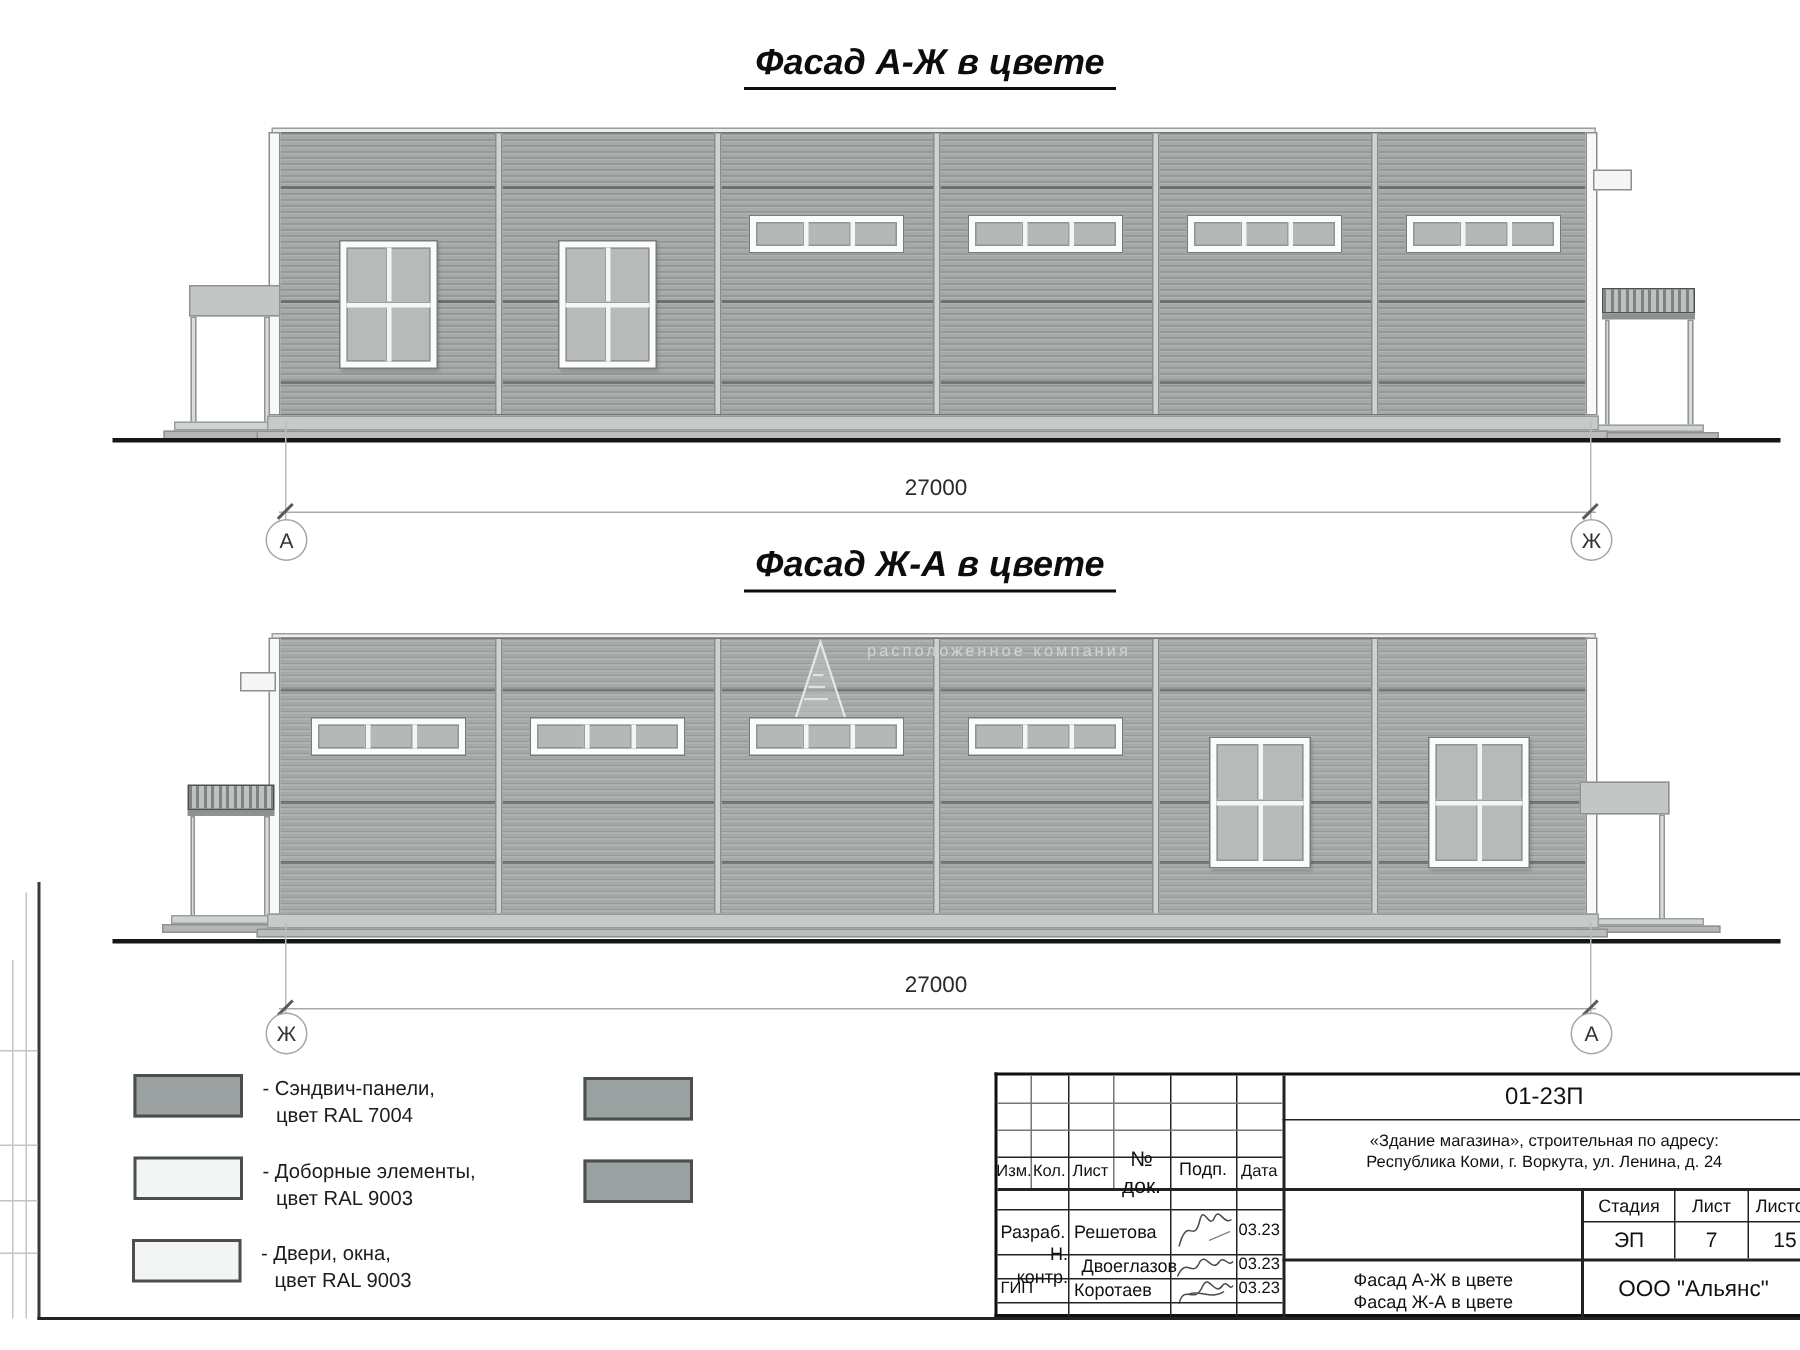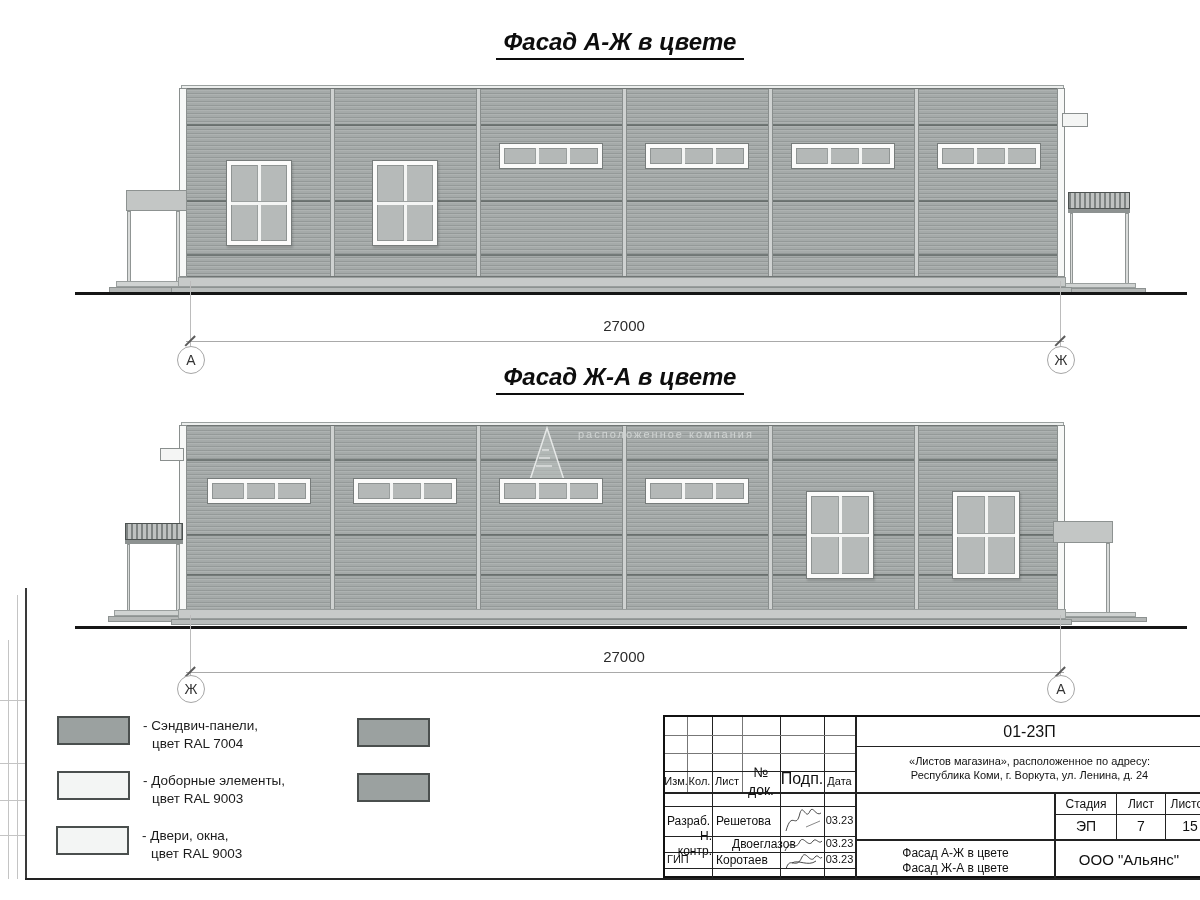--- a/index.html
+++ b/index.html
@@ -43,21 +43,21 @@
   .tick{width:14px;height:1.5px;background:#5a5a5a;transform:rotate(-45deg);}
   .dimlabel{position:absolute;text-align:center;font-size:15px;color:#2c2c2c;}
   .axis{position:absolute;width:26px;height:26px;border-radius:50%;border:1px solid #a6a6a6;
         background:#fff;display:flex;align-items:center;justify-content:center;font-size:14px;color:#333;}
   
   .watermark{position:absolute;display:flex;gap:12px;align-items:flex-start;pointer-events:none;}
   .wm-name{font-size:34px;font-weight:bold;letter-spacing:3px;color:rgba(116,123,121,.65);
            text-shadow:0 1px 0 rgba(235,237,236,.5);line-height:36px;}
   .wm-sub{font-size:11px;letter-spacing:2px;color:rgba(215,219,217,.85);margin-top:2px;}
   
-  .lg-item{position:absolute;display:flex;gap:13px;}
+  .lg-item{position:absolute;display:flex;gap:13px;margin-left:32px;}
   .lg-swatch{width:73px;height:29px;border:2px solid #4a4f4e;box-sizing:border-box;flex:0 0 auto;}
   .lg-text{font-size:13.5px;color:#1c1c1c;line-height:18px;padding-top:1px;}
   .lg-text .ind{padding-left:9px;}
   
   #tb{position:absolute;left:663px;top:715px;width:537px;height:163px;
       border-top:2px solid #111;border-left:2px solid #111;border-bottom:2px solid #111;box-sizing:border-box;}
   .tbl{position:absolute;background:#222;}
   .tbl.faint{background:#777;}
   .tbc{position:absolute;display:flex;align-items:center;justify-content:center;text-align:center;
        color:#111;line-height:1.25;}
@@ -296,47 +296,47 @@
     <div class="tbl" style="left:0;top:135px;width:190px;height:1px"></div>
     <div class="tbl" style="left:0;top:151px;width:190px;height:1px"></div>
     <div class="tbl" style="left:190px;top:29px;width:347px;height:1px"></div>
     <div class="tbl" style="left:389px;top:97px;width:148px;height:1px"></div>
     <div class="tbl" style="left:190px;top:122px;width:347px;height:2px"></div>
 
     <div class="tbc" style="left:0;top:54px;width:22px;height:21px;font-size:11px">Изм.</div>
     <div class="tbc" style="left:22px;top:54px;width:25px;height:21px;font-size:11px">Кол.</div>
     <div class="tbc" style="left:47px;top:54px;width:30px;height:21px;font-size:11px">Лист</div>
     <div class="tbc" style="left:77px;top:54px;width:38px;height:21px;font-size:14px">№ док.</div>
-    <div class="tbc" style="left:115px;top:54px;width:44px;height:16px;font-size:16px">Подп.</div>
+    <div class="tbc" style="left:115px;top:54px;width:44px;height:16px;font-size:12px">Подп.</div>
     <div class="tbc" style="left:159px;top:54px;width:31px;height:21px;font-size:11px">Дата</div>
 
     <div class="tbc" style="left:2px;top:89px;width:45px;height:30px;font-size:12px;justify-content:flex-start;text-align:left">Разраб.</div>
     <div class="tbc" style="left:49px;top:89px;width:66px;height:30px;font-size:12px;justify-content:flex-start;text-align:left;padding-left:2px">Решетова</div>
     <div class="tbc" style="left:159px;top:89px;width:31px;height:30px;font-size:11px">03.23</div>
     <div class="tbc" style="left:2px;top:119px;width:45px;height:16px;font-size:12px;justify-content:flex-start;text-align:right">Н. контр.</div>
-    <div class="tbc" style="left:65px;top:119px;width:66px;height:16px;font-size:12px;justify-content:flex-start;text-align:left;padding-left:2px">Двоеглазов</div>
+    <div class="tbc" style="left:54px;top:119px;width:66px;height:16px;font-size:12px;justify-content:flex-start;text-align:left;padding-left:2px">Двоеглазов</div>
     <div class="tbc" style="left:159px;top:119px;width:31px;height:16px;font-size:11px">03.23</div>
     <div class="tbc" style="left:2px;top:135px;width:45px;height:16px;font-size:11px;justify-content:flex-start;text-align:left">ГИП</div>
     <div class="tbc" style="left:49px;top:135px;width:66px;height:16px;font-size:12px;justify-content:flex-start;text-align:left;padding-left:2px">Коротаев</div>
     <div class="tbc" style="left:159px;top:135px;width:31px;height:16px;font-size:11px">03.23</div>
 
     <svg class="sig" style="left:117px;top:84px" width="42" height="36" viewBox="0 0 42 36">
       <path d="M4,30 C10,8 14,30 18,12 C21,2 24,20 28,10 C31,4 34,16 39,12" stroke="#2a2a2a" stroke-width="1" fill="none" opacity="0.85"></path>
       <path d="M24,26 L38,20" stroke="#2a2a2a" stroke-width="0.8" fill="none" opacity="0.7"></path>
     </svg>
     <svg class="sig" style="left:117px;top:118px" width="42" height="20" viewBox="0 0 42 20">
       <path d="M3,16 C9,2 13,18 18,6 C22,0 26,14 31,6 C34,2 37,10 40,6" stroke="#2a2a2a" stroke-width="1" fill="none" opacity="0.85"></path>
     </svg>
     <svg class="sig" style="left:117px;top:132px" width="42" height="26" viewBox="0 0 42 26">
       <path d="M4,20 C8,6 14,22 20,8 C24,0 28,16 33,8 C36,4 38,12 40,8 M10,14 C16,10 26,18 34,12" stroke="#2a2a2a" stroke-width="1" fill="none" opacity="0.85"></path>
     </svg>
 
     <div class="tbc" style="left:192px;top:0;width:345px;height:29px;font-size:16px">01-23П</div>
     <div class="tbc" style="left:192px;top:29px;width:345px;height:46px;font-size:11px;flex-direction:column">
-      <div>«Листов магазина», расположенное по адресу:</div>
+      <div>«Здание магазина», строительная по адресу:</div>
       <div>Республика Коми, г. Воркута, ул. Ленина, д. 24</div>
     </div>
     <div class="tbc" style="left:391px;top:77px;width:60px;height:20px;font-size:12px">Стадия</div>
     <div class="tbc" style="left:452px;top:77px;width:48px;height:20px;font-size:12px">Лист</div>
     <div class="tbc" style="left:501px;top:77px;width:48px;height:20px;font-size:12px">Листов</div>
     <div class="tbc" style="left:391px;top:97px;width:60px;height:25px;font-size:14px">ЭП</div>
     <div class="tbc" style="left:452px;top:97px;width:48px;height:25px;font-size:14px">7</div>
     <div class="tbc" style="left:501px;top:97px;width:48px;height:25px;font-size:14px">15</div>
     <div class="tbc" style="left:192px;top:124px;width:197px;height:39px;font-size:12px;flex-direction:column">
       <div>Фасад А-Ж в цвете</div>

